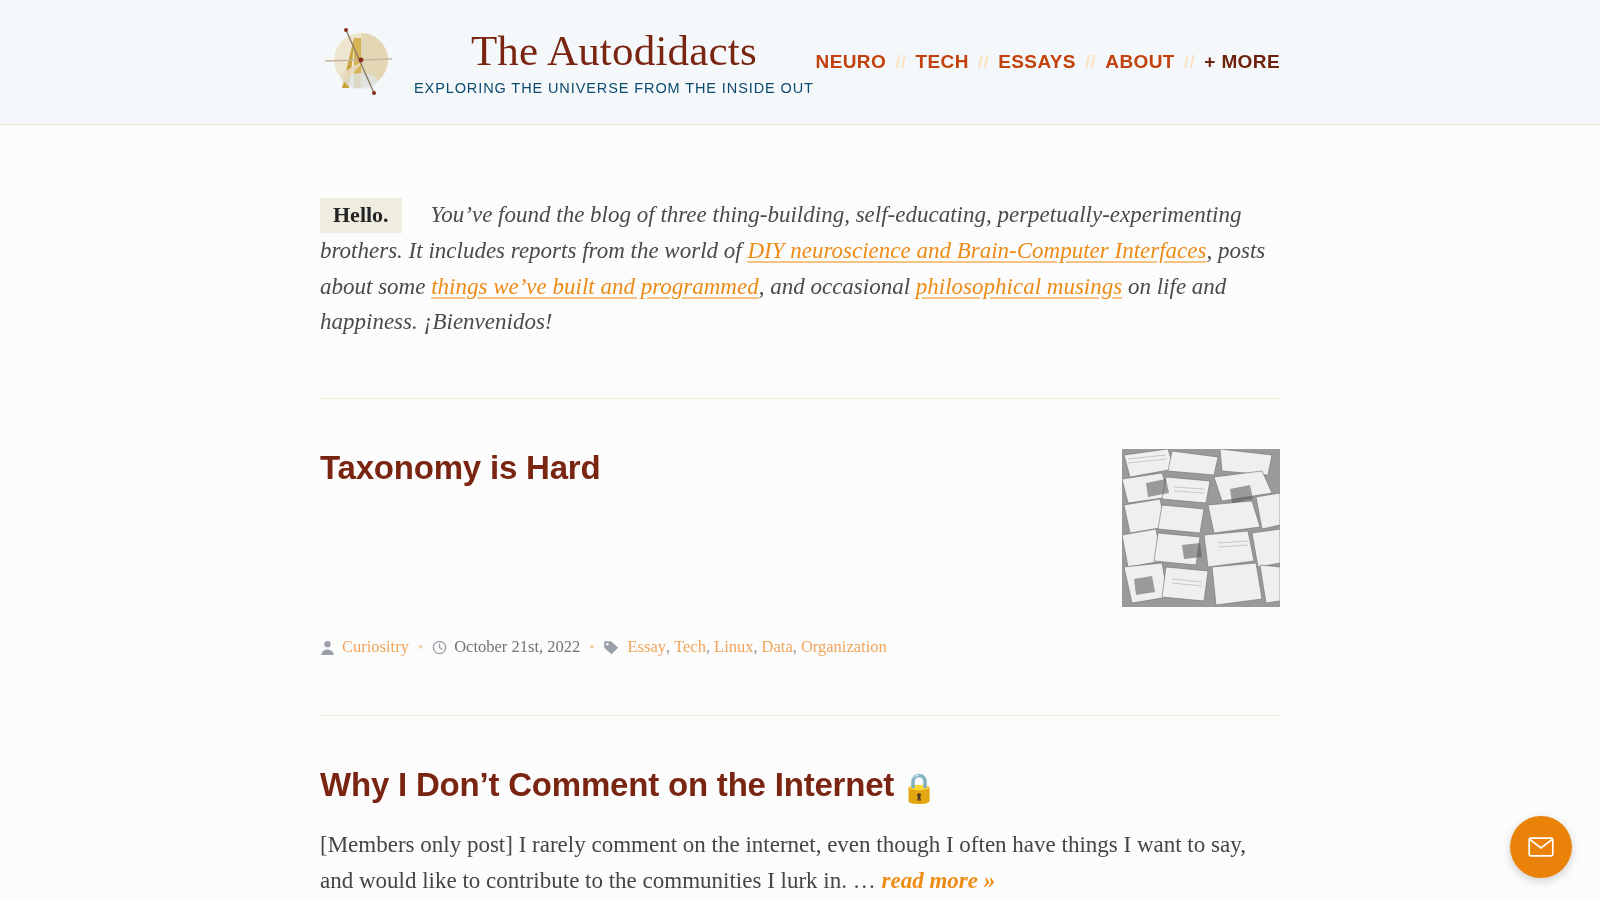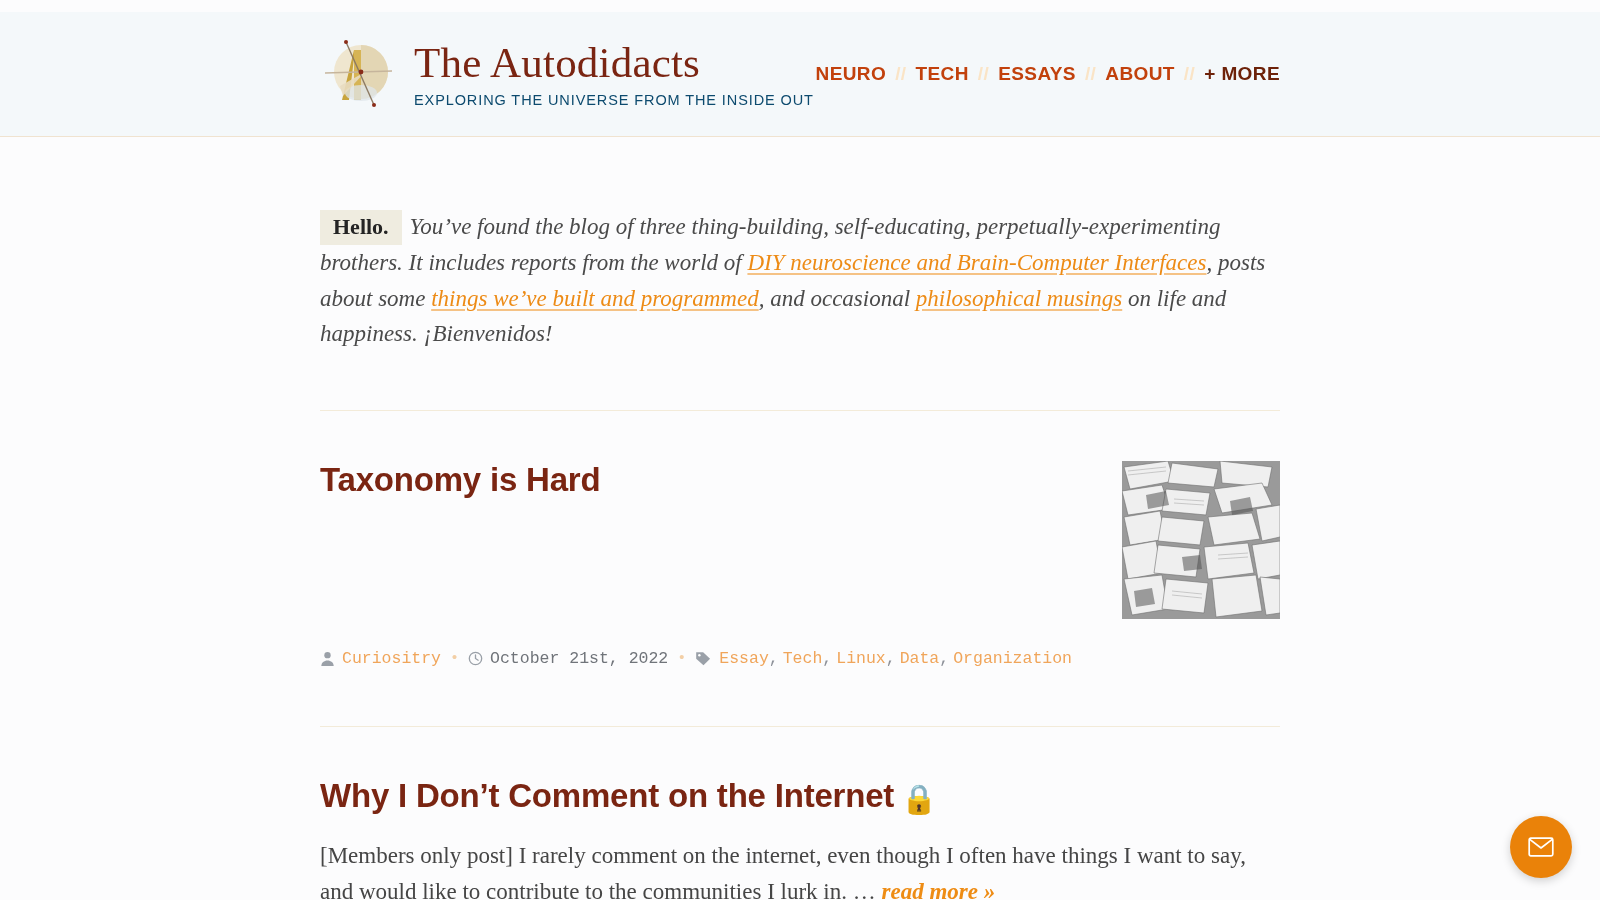--- a/index.html
+++ b/index.html
@@ -20,25 +20,26 @@
   .site-header {
     width: 100%;
     height: 125px;
     background: #f4f8fa;
     border-bottom: 1px solid #f0e3d0;
     position: relative;
   }
 
   .header-inner {
     width: 960px;
-    margin: 12px auto;
+    margin: 0 auto;
     height: 100%;
     display: flex;
     align-items: center;
     position: relative;
+    text-align: center;
   }
 
   .brand {
     display: flex;
     align-items: center;
     text-decoration: none;
   }
 
   .logo-mark {
     width: 76px;
@@ -109,21 +110,21 @@
   }
 
   .hello-badge {
     background: #efece0;
     color: #242424;
     font-weight: bold;
     font-style: normal;
     font-family: "Liberation Serif", serif;
     font-size: 22px;
     padding: 5px 13px 6px 13px;
-    margin-right: 8px;
+    margin-right: 29px;
     display: inline-block;
     line-height: 1.1;
     vertical-align: baseline;
   }
 
   .intro a {
     color: #ed8b16;
     text-decoration: underline;
     text-decoration-color: #f5c285;
     text-underline-offset: 3px;
@@ -195,21 +196,21 @@
   }
   .thumb svg { display: block; width: 158px; height: 158px; }
 
   .post-meta {
     margin-top: 30px;
     font-size: 16.5px;
     color: #8d9199;
     display: flex;
     align-items: center;
     flex-wrap: wrap;
-    font-family: Liberation Mono, monospace;
+    font-family: Liberation Serif, serif;
   }
 
   .meta-icon {
     display: inline-flex;
     align-items: center;
     margin-right: 7px;
     color: #9aa0a8;
   }
   .meta-icon svg { display: block; }
 

